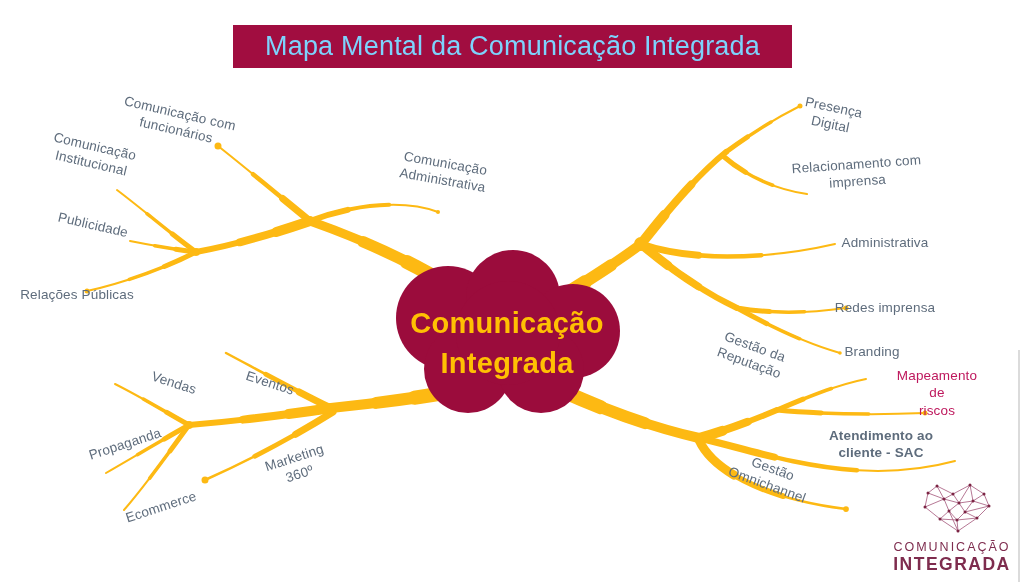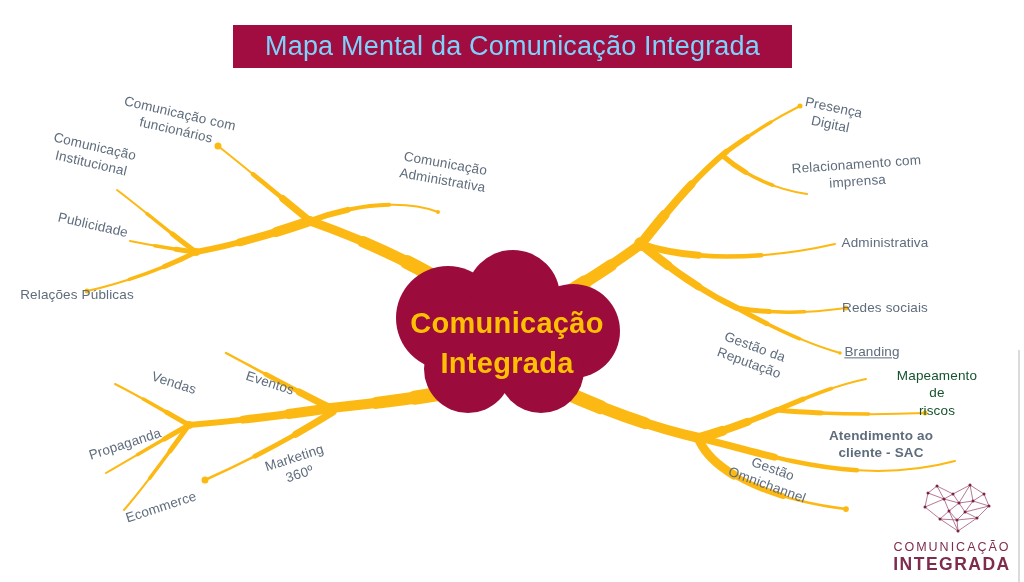--- a/index.html
+++ b/index.html
@@ -198,25 +198,25 @@
 funcionários</div>
       <div class="node-label" style="left: 93px; top: 155px; transform: translate(-50%, -50%) rotate(13deg);">Comunicação
 Institucional</div>
       <div class="node-label" style="left: 93px; top: 225px; transform: translate(-50%, -50%) rotate(13deg);">Publicidade</div>
       <div class="node-label" style="left: 77px; top: 279px; transform: translate(-50%, -50%) rotate(0deg); margin-top: 16px;">Relações Públicas</div>
       <div class="node-label" style="left: 832px; top: 116px; transform: translate(-50%, -50%) rotate(12deg);">Presença
 Digital</div>
       <div class="node-label" style="left: 857px; top: 173px; transform: translate(-50%, -50%) rotate(-4deg);">Relacionamento com
 imprensa</div>
       <div class="node-label" style="left: 885px; top: 243px; transform: translate(-50%, -50%) rotate(0deg);">Administrativa</div>
-      <div class="node-label" style="left: 885px; top: 308px; transform: translate(-50%, -50%) rotate(0deg);">Redes sociais</div>
-      <div class="node-label" style="left: 872px; top: 352px; transform: translate(-50%, -50%) rotate(0deg); text-decoration: underline;">Branding</div>
+      <div class="node-label" style="left: 885px; top: 308px; transform: translate(-50%, -50%) rotate(0deg);">Redes imprensa</div>
+      <div class="node-label" style="left: 872px; top: 352px; transform: translate(-50%, -50%) rotate(0deg);">Branding</div>
       <div class="node-label" style="left: 752px; top: 355px; transform: translate(-50%, -50%) rotate(20deg);">Gestão da
 Reputação</div>
-      <div class="node-label" style="left: 937px; top: 393px; transform: translate(-50%, -50%) rotate(0deg); color: #14532d;">Mapeamento de
+      <div class="node-label" style="left: 937px; top: 393px; transform: translate(-50%, -50%) rotate(0deg); color: #be185d;">Mapeamento de
 riscos</div>
       <div class="node-label" style="left: 881px; top: 444px; transform: translate(-50%, -50%) rotate(0deg); font-weight: bold;">Atendimento ao
 cliente - SAC</div>
       <div class="node-label" style="left: 770px; top: 477px; transform: translate(-50%, -50%) rotate(20deg);">Gestão
 Omnichannel</div>
       <div class="node-label" style="left: 270px; top: 383px; transform: translate(-50%, -50%) rotate(18deg);">Eventos</div>
       <div class="node-label" style="left: 174px; top: 383px; transform: translate(-50%, -50%) rotate(18deg);">Vendas</div>
       <div class="node-label" style="left: 125px; top: 444px; transform: translate(-50%, -50%) rotate(-18deg);">Propaganda</div>
       <div class="node-label" style="left: 161px; top: 507px; transform: translate(-50%, -50%) rotate(-18deg);">Ecommerce</div>
       <div class="node-label" style="left: 297px; top: 466px; transform: translate(-50%, -50%) rotate(-18deg);">Marketing

